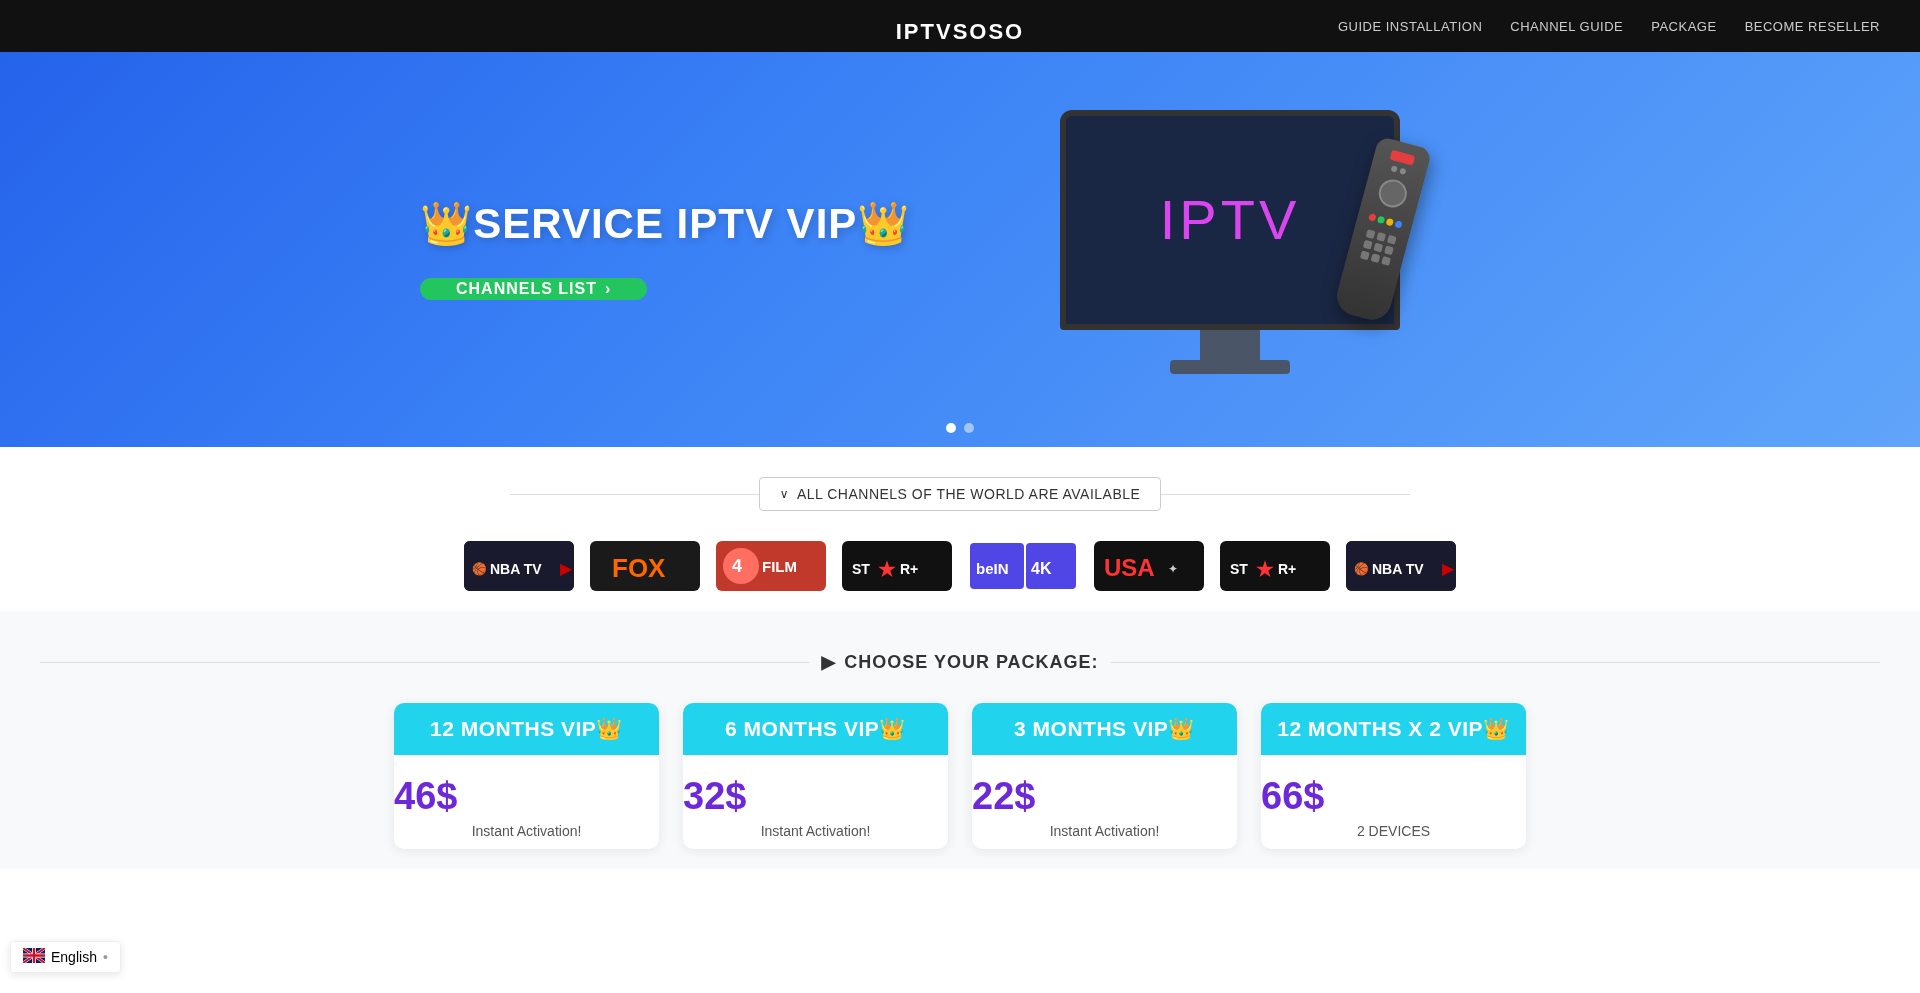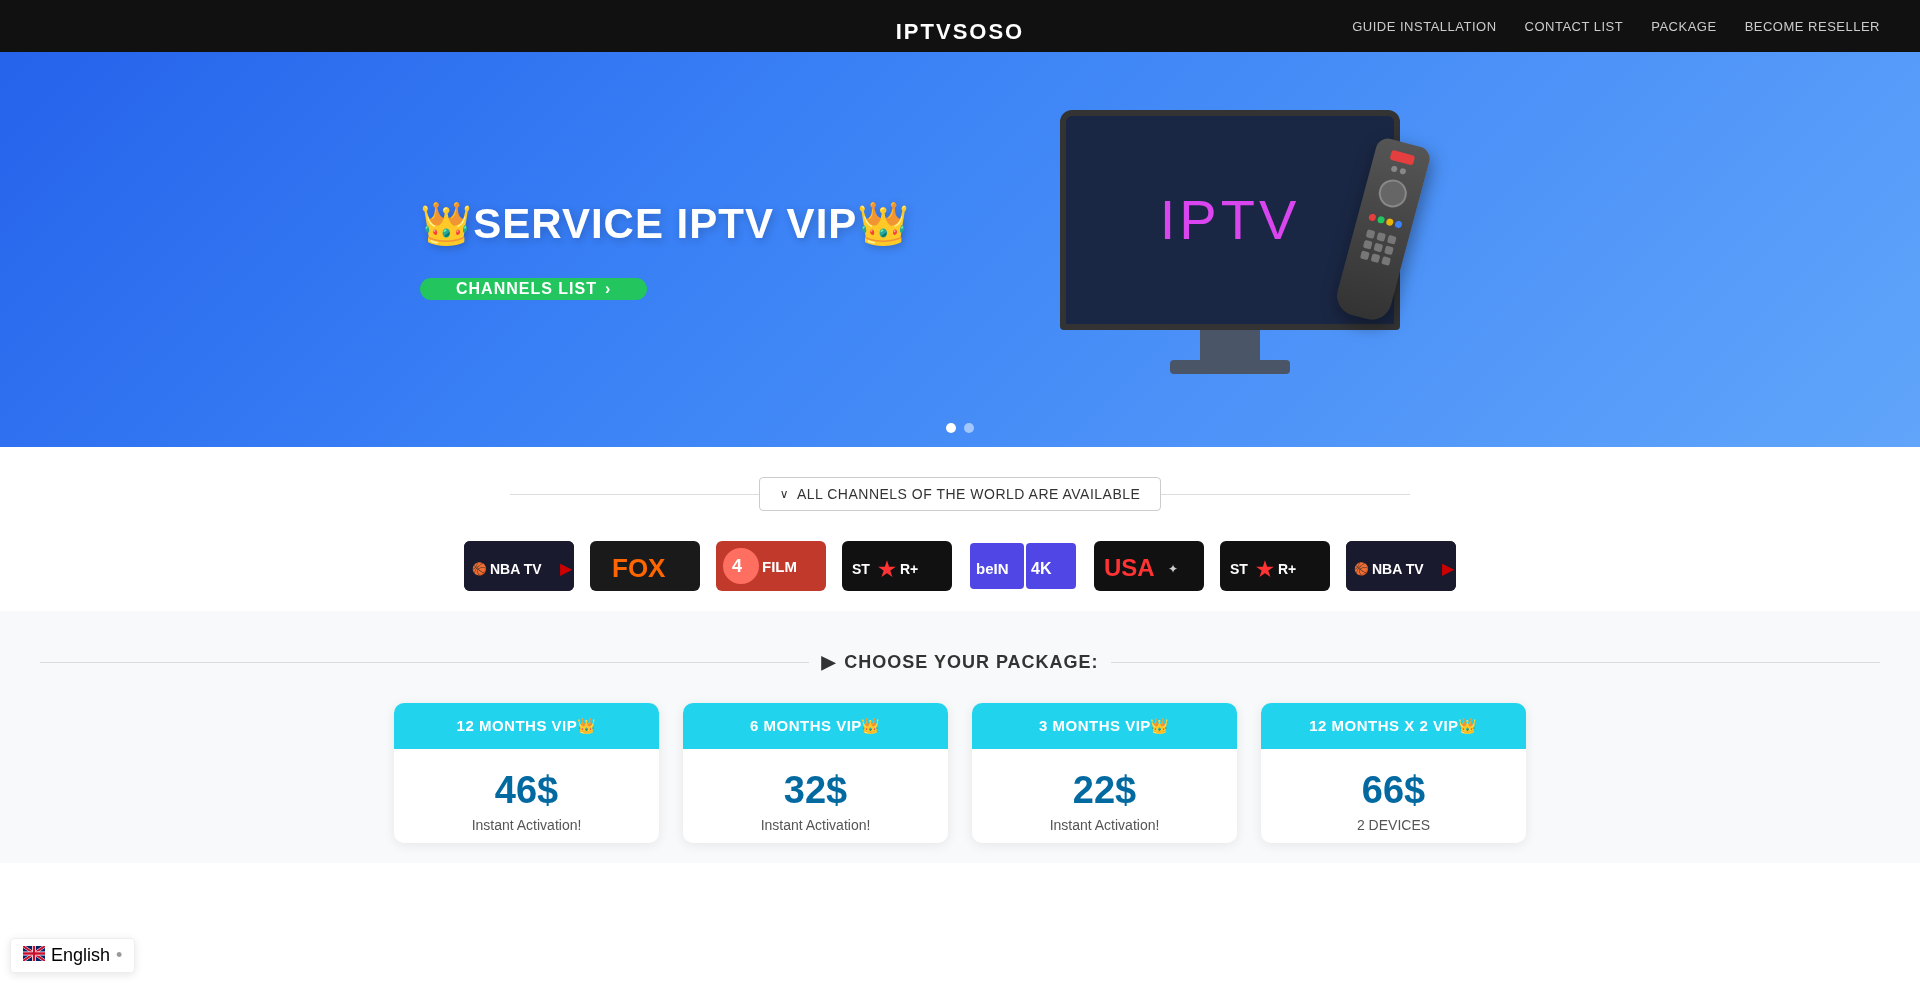--- a/index.html
+++ b/index.html
@@ -265,28 +265,28 @@
       overflow: hidden;
       width: 265px;
       box-shadow: 0 2px 12px rgba(0,0,0,0.08);
     }
     .package-header {
       background: #22d3ee;
       padding: 14px;
       text-align: center;
       color: #fff;
       font-weight: bold;
-      font-size: 15px;
+      font-size: 21px;
       letter-spacing: 0.5px;
     }
     .package-price {
-      text-align: center;
+      text-align: left;
       font-size: 38px;
       font-weight: 900;
-      color: #0369a1;
+      color: #6d28d9;
       padding: 20px 0 5px;
     }
     .package-subtitle {
       text-align: center;
       color: #555;
       font-size: 14px;
       padding-bottom: 10px;
     }
 
     
@@ -294,21 +294,21 @@
       position: fixed;
       bottom: 20px;
       left: 10px;
       display: flex;
       align-items: center;
       gap: 6px;
       background: #fff;
       border: 1px solid #eee;
       border-radius: 4px;
       padding: 6px 12px;
-      font-size: 18px;
+      font-size: 14px;
       cursor: pointer;
       z-index: 999;
       box-shadow: 0 2px 8px rgba(0,0,0,0.1);
     }
 
     
     .ch-svg-wrapper {
       width: 110px;
       height: 50px;
       display: flex;
@@ -318,21 +318,21 @@
       overflow: hidden;
     }
   </style>
 </head>
 <body>
 
 <nav class="navbar">
   <span class="navbar-logo">IPTVSOSO</span>
   <ul class="navbar-links">
     <li><a href="#">GUIDE INSTALLATION</a></li>
-    <li><a href="#">CONTACT LIST</a></li>
+    <li><a href="#">CHANNEL GUIDE</a></li>
     <li><a href="#">PACKAGE</a></li>
     <li><a href="#">BECOME RESELLER</a></li>
   </ul>
 </nav>
 
 <section class="hero">
   <div class="hero-content">
     <div class="hero-left">
       <h1 class="hero-title">👑SERVICE IPTV VIP👑</h1>
       <button class="hero-btn">

